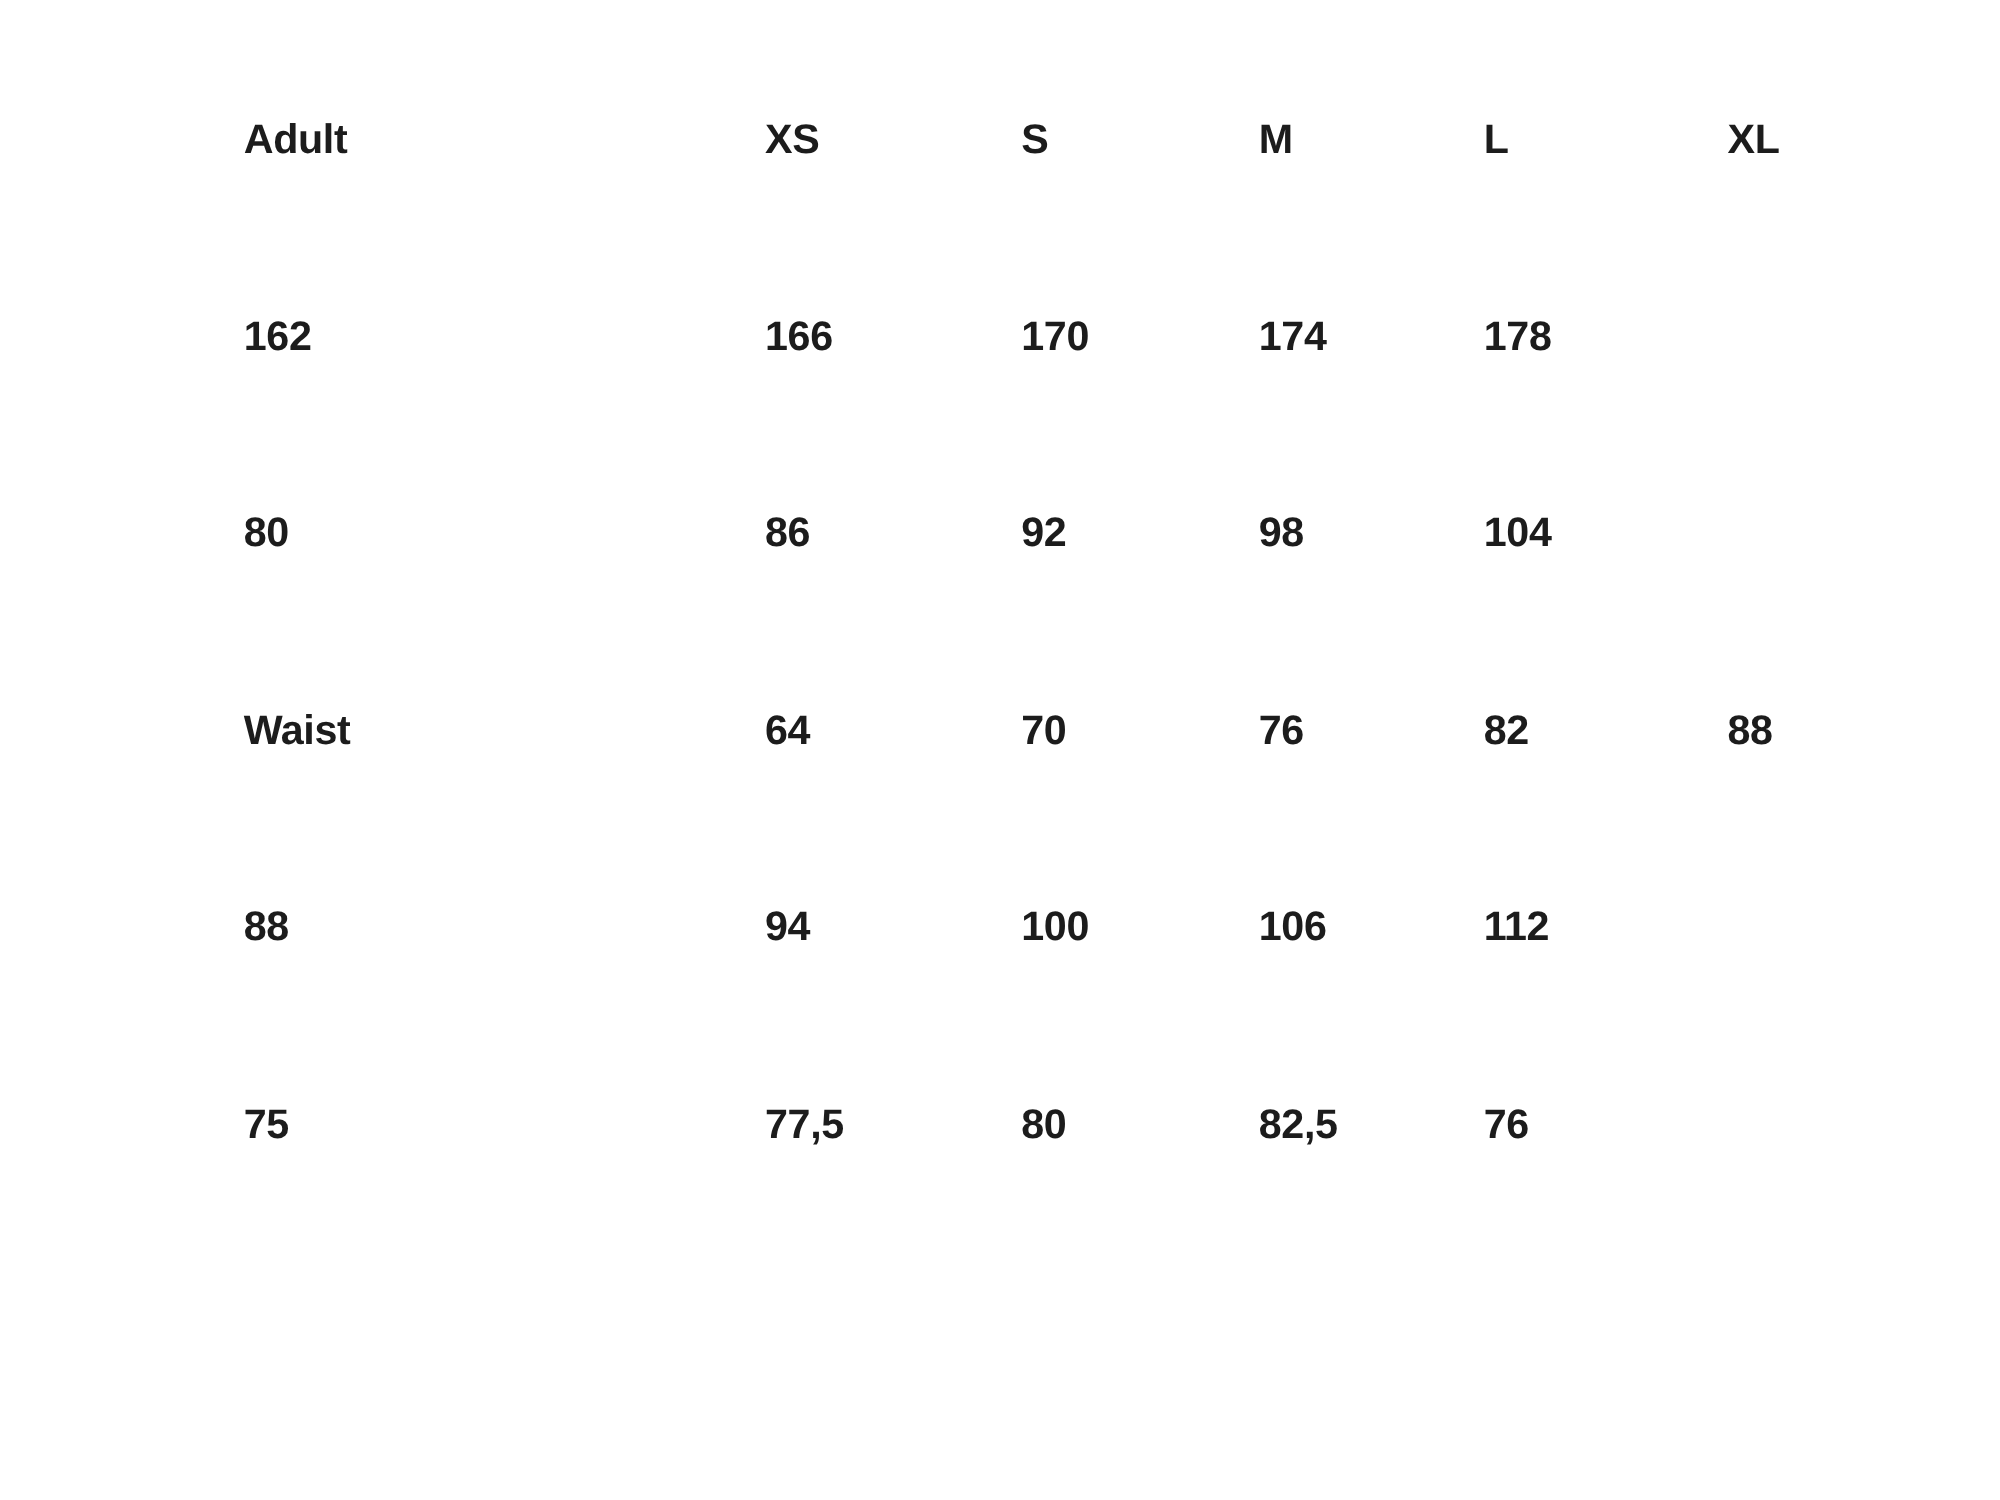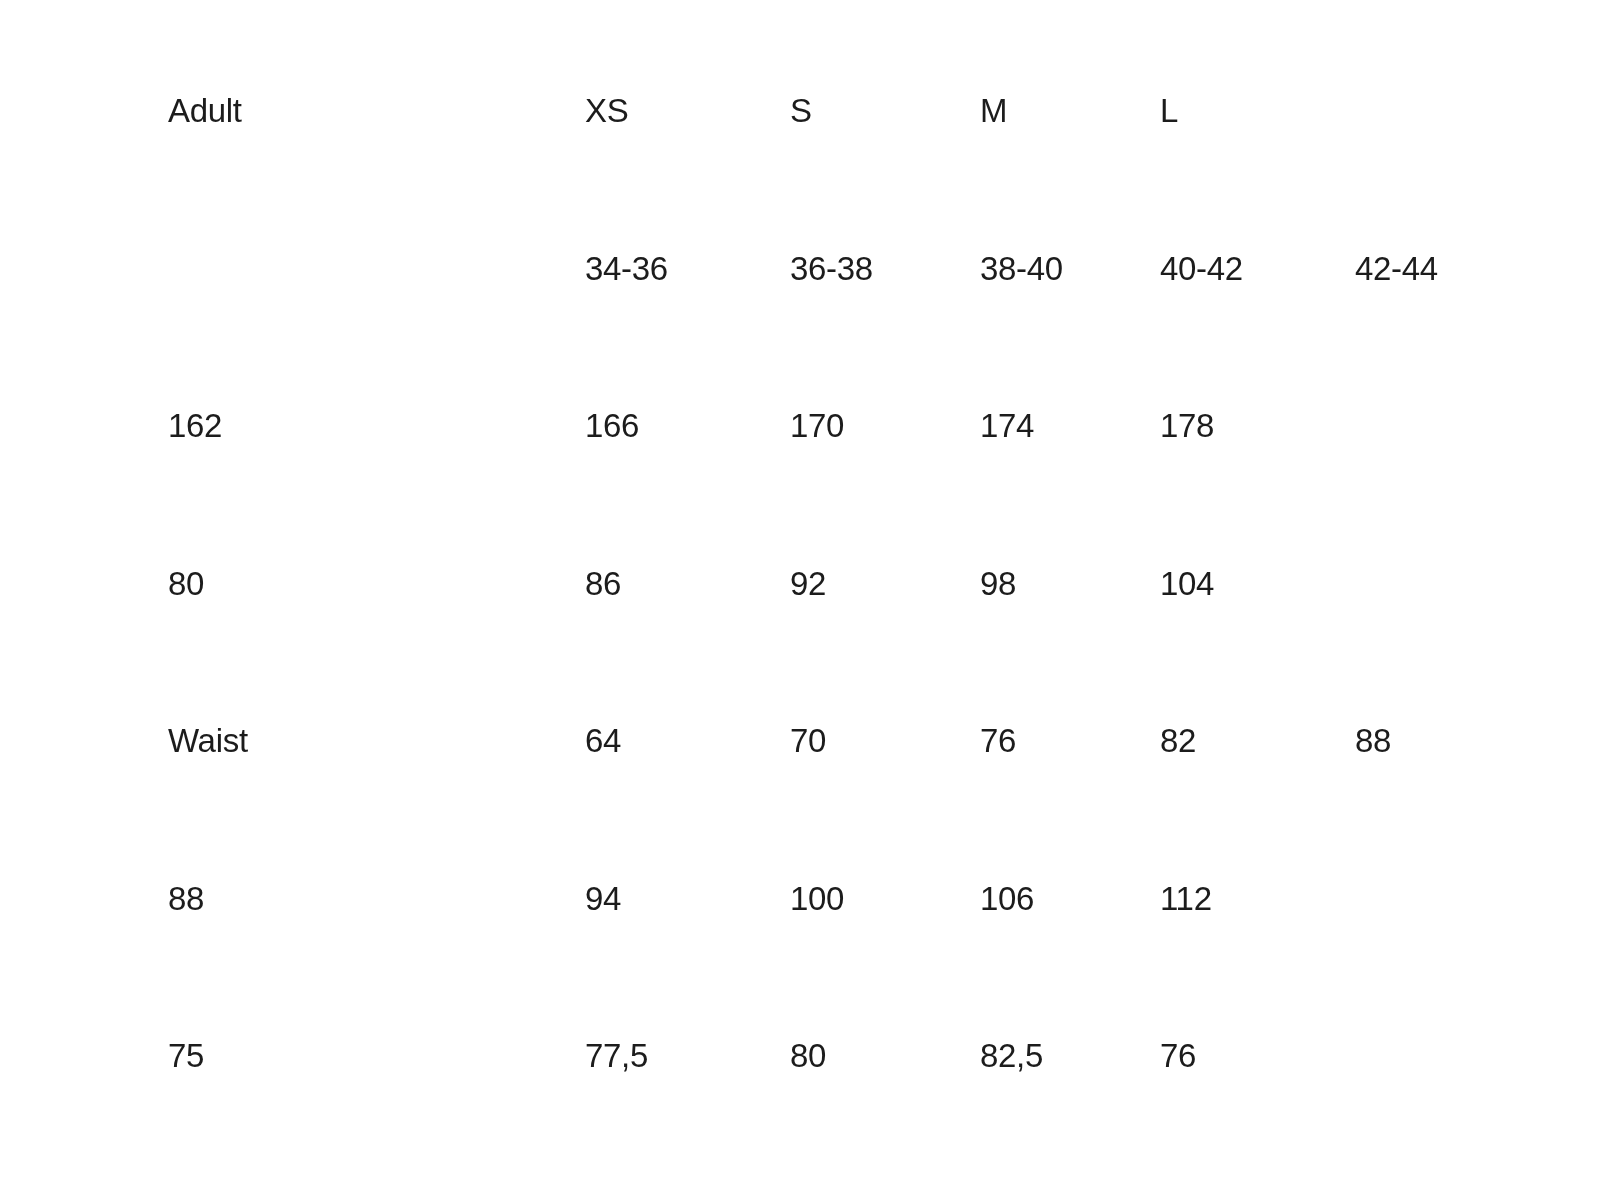--- a/index.html
+++ b/index.html
@@ -22,44 +22,38 @@
     display: grid;
     grid-template-columns: 417px 205px 190px 180px 195px 1fr;
     height: 157.5px;
     align-items: center;
   }
   .cell {
     font-size: 33px;
     line-height: 1;
     letter-spacing: -0.3px;
     white-space: nowrap;
-    font-weight: 400;
+    font-weight: 700;
+    margin-left: 27px;
   }
 </style>
 </head>
 <body>
 
 <div class="size-chart">
 
   <div class="row">
     <div class="cell">Adult</div>
     <div class="cell">XS</div>
     <div class="cell">S</div>
     <div class="cell">M</div>
     <div class="cell">L</div>
+    <div class="cell">XL</div>
   </div>
 
-  <div class="row">
-    <div class="cell"></div>
-    <div class="cell">34-36</div>
-    <div class="cell">36-38</div>
-    <div class="cell">38-40</div>
-    <div class="cell">40-42</div>
-    <div class="cell">42-44</div>
-  </div>
 
   <div class="row">
     <div class="cell">162</div>
     <div class="cell">166</div>
     <div class="cell">170</div>
     <div class="cell">174</div>
     <div class="cell">178</div>
   </div>
 
   <div class="row">

